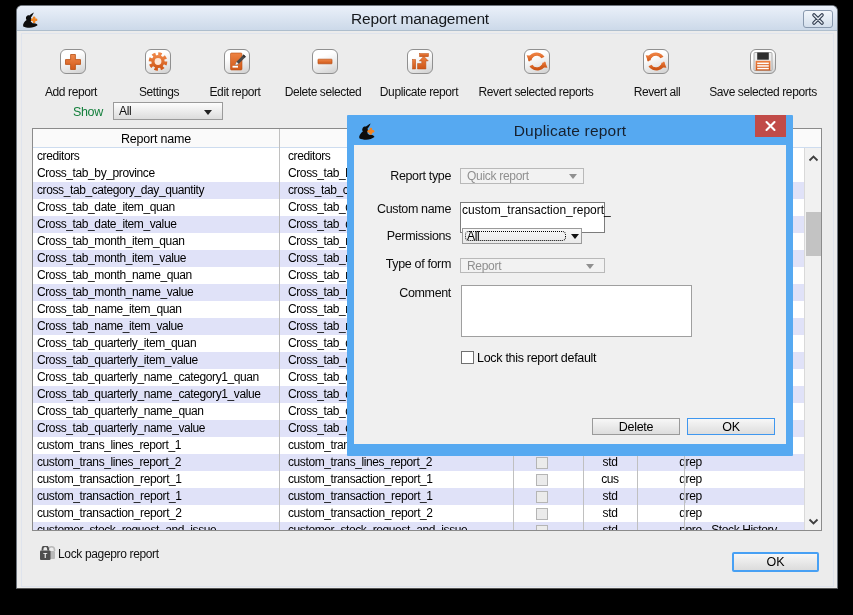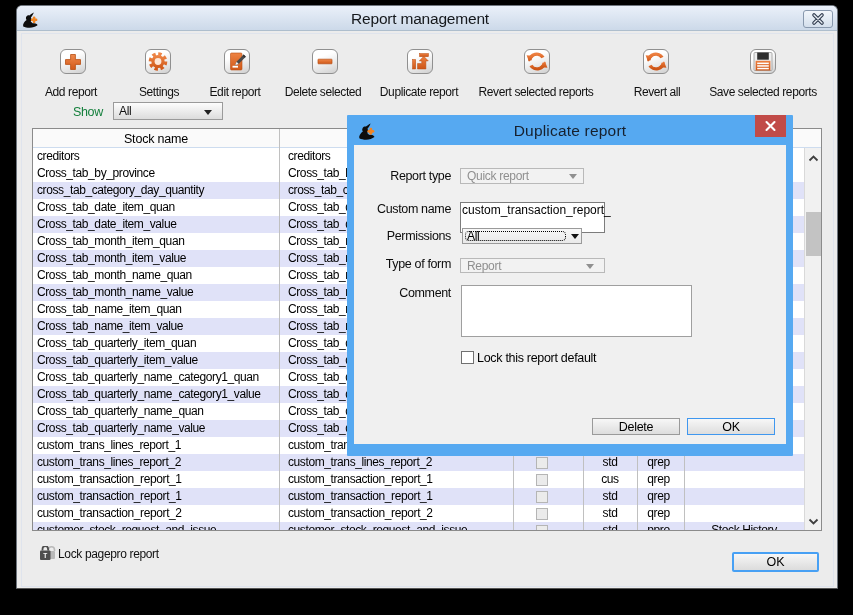--- a/index.html
+++ b/index.html
@@ -26,21 +26,21 @@
 #thead { position:absolute; left:0; top:0; width:788px; height:19px; background:#fafafa; border-bottom:1px solid #cddcef; }
 #thead .h1 { position:absolute; left:0; top:0; width:246px; height:19px; text-align:center; line-height:20px; font-size:12.5px; letter-spacing:-0.2px; color:#000; }
 .vline { position:absolute; top:0; bottom:0; width:1px; background:#c0c0c0; }
 .row { position:absolute; left:0; width:771px; height:17px; background:#fff; font-size:12px; letter-spacing:-0.4px; color:#000; }
 .row.lav { background:#e0e2f8; }
 .row div { position:absolute; top:0; height:17px; line-height:17px; overflow:hidden; white-space:nowrap; }
 .row .c1 { left:4px; width:240px; }
 .row .c2 { left:255px; width:222px; }
 .row .cb { left:503px; top:2.5px; width:12px; height:12px; background:#ebebeb; border:1px solid #b5b5b5; }
 .row .c4 { left:550px; width:54px; text-align:center; }
-.row .c5 { left:596px; width:47px; text-align:center;padding-left:12px; }
+.row .c5 { left:628px; width:47px; text-align:center;padding-left:12px; }
 .row .c6 { left:651px; width:120px; text-align:center; }
 #sbar { position:absolute; left:771px; top:19px; width:17px; height:382px; background:#f1f1f1; border-left:1px solid #d9d9d9; }
 #sbar .thumb { position:absolute; left:1px; top:64px; width:15px; height:44px; background:#c3c3c3; }
 #lockicon { position:absolute; left:21px; top:540px; }
 #locktxt { position:absolute; left:41px; top:541px; font-size:12px; letter-spacing:-0.35px; color:#111; }
 #okmain { position:absolute; left:715px; top:546px; width:87px; height:20px; border:2px solid #47a0f4; border-radius:2px;
   background:linear-gradient(#f6f6f6,#dcdcdc); text-align:center; line-height:17px; font-size:12.5px; color:#000; }
 #dialog { position:absolute; left:347px; top:115px; width:446px; height:341px; background:#56a9f1; z-index:10; border-radius:1px; }
 #dtitle { position:absolute; left:0; top:0; width:100%; height:30px; }
 #dtitletxt { position:absolute; left:0; top:0; width:100%; height:30px; text-align:center; line-height:31px; font-size:15.5px; letter-spacing:0.2px; color:#16202e; }
@@ -198,21 +198,21 @@
     <div class="tlab" style="left:128px">Edit report</div>
     <div class="tlab" style="left:216px">Delete selected</div>
     <div class="tlab" style="left:312px">Duplicate report</div>
     <div class="tlab" style="left:429px">Revert selected reports</div>
     <div class="tlab" style="left:656px">Save selected reports</div>
     <div class="tlab" style="left:550px">Revert all</div>
   <div id="showlab">Show</div>
   <div id="showdd">All<span class="arr"></span></div>
   <div id="table">
     <div id="thead">
-        <div class="h1">Stock name</div>
+        <div class="h1">Report name</div>
       </div>
     <div class="row" style="top:19px">
         <div class="c1">creditors</div>
         <div class="c2">creditors</div>
         <div class="cb"></div>
         <div class="c4"></div>
         <div class="c5"></div>
         <div class="c6"></div>
       </div>
 <div class="row" style="top:36px">

